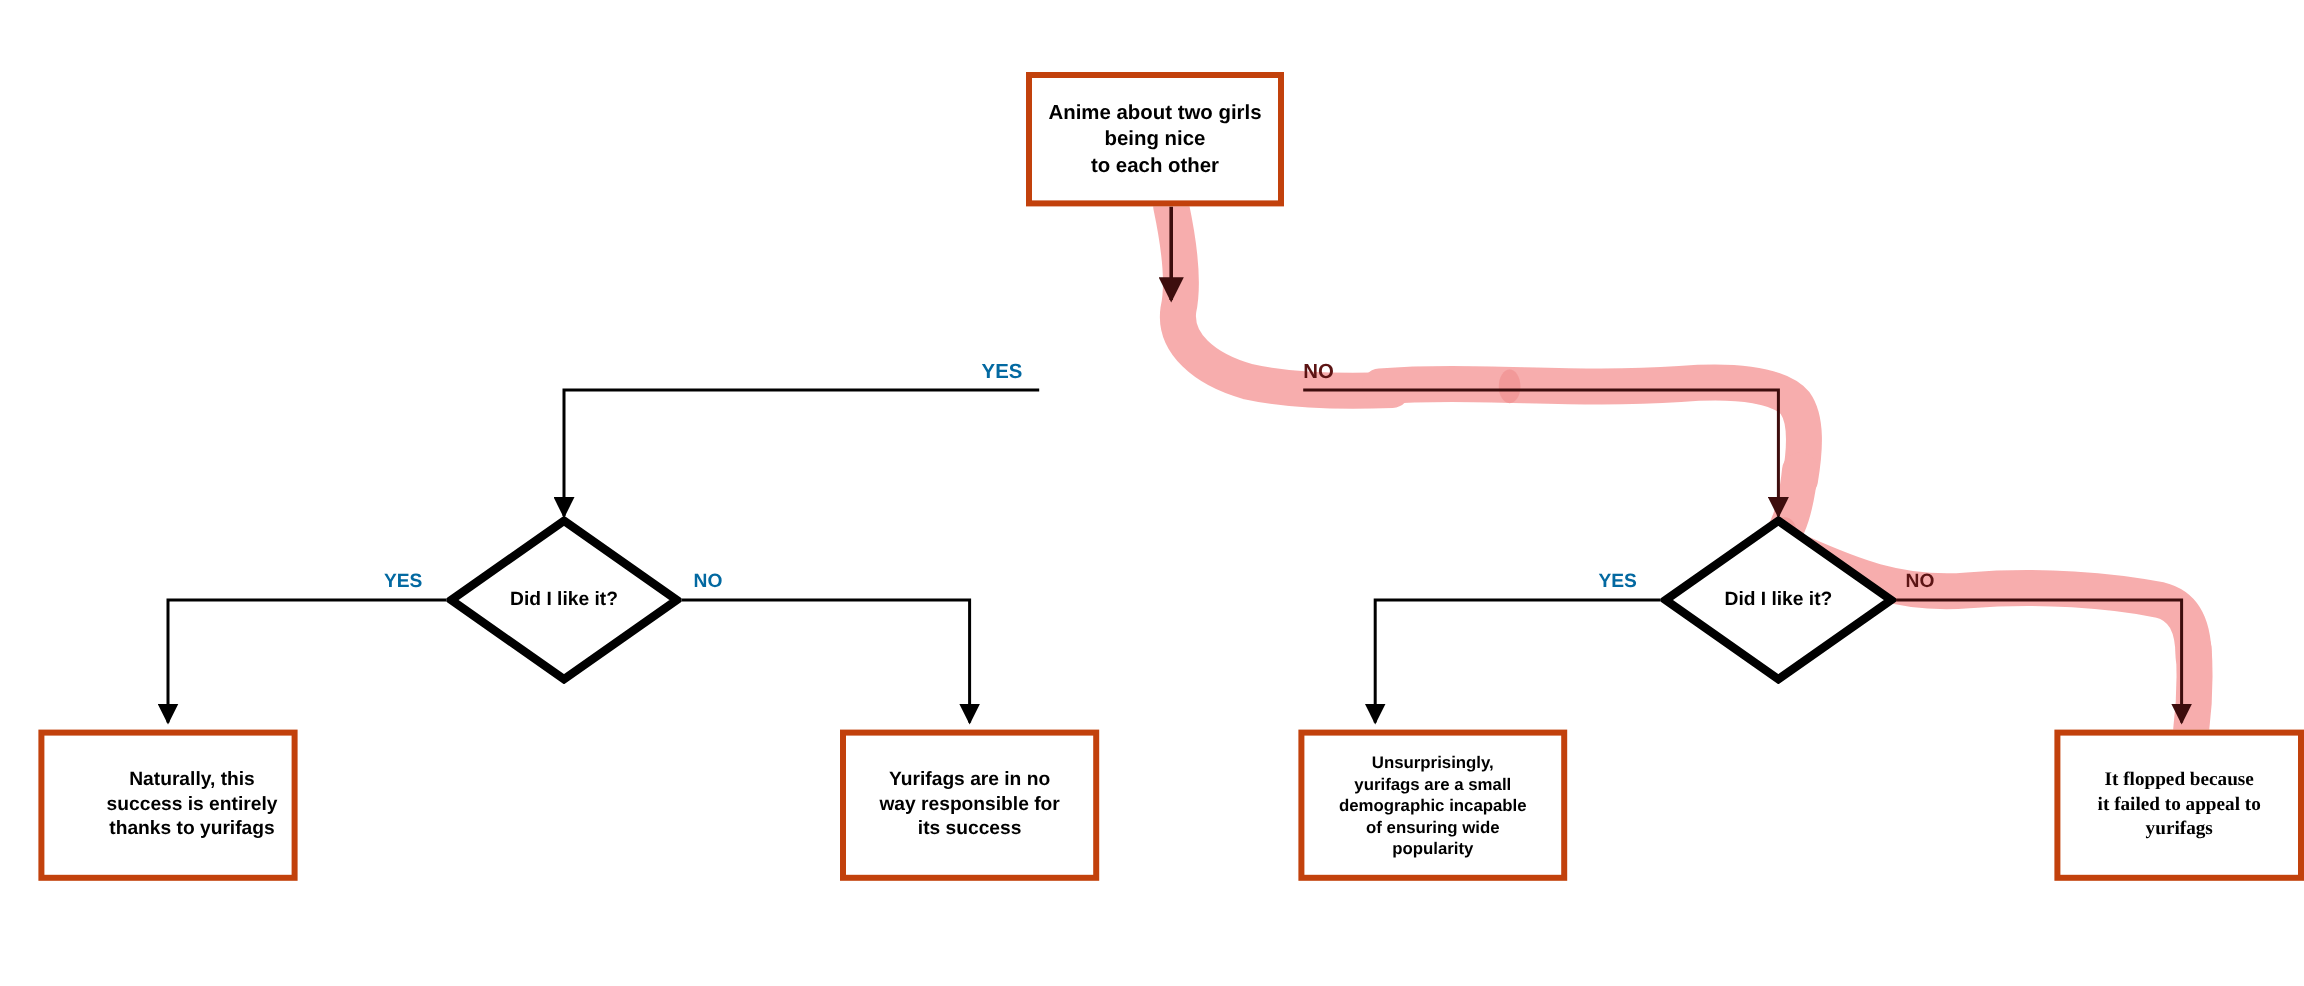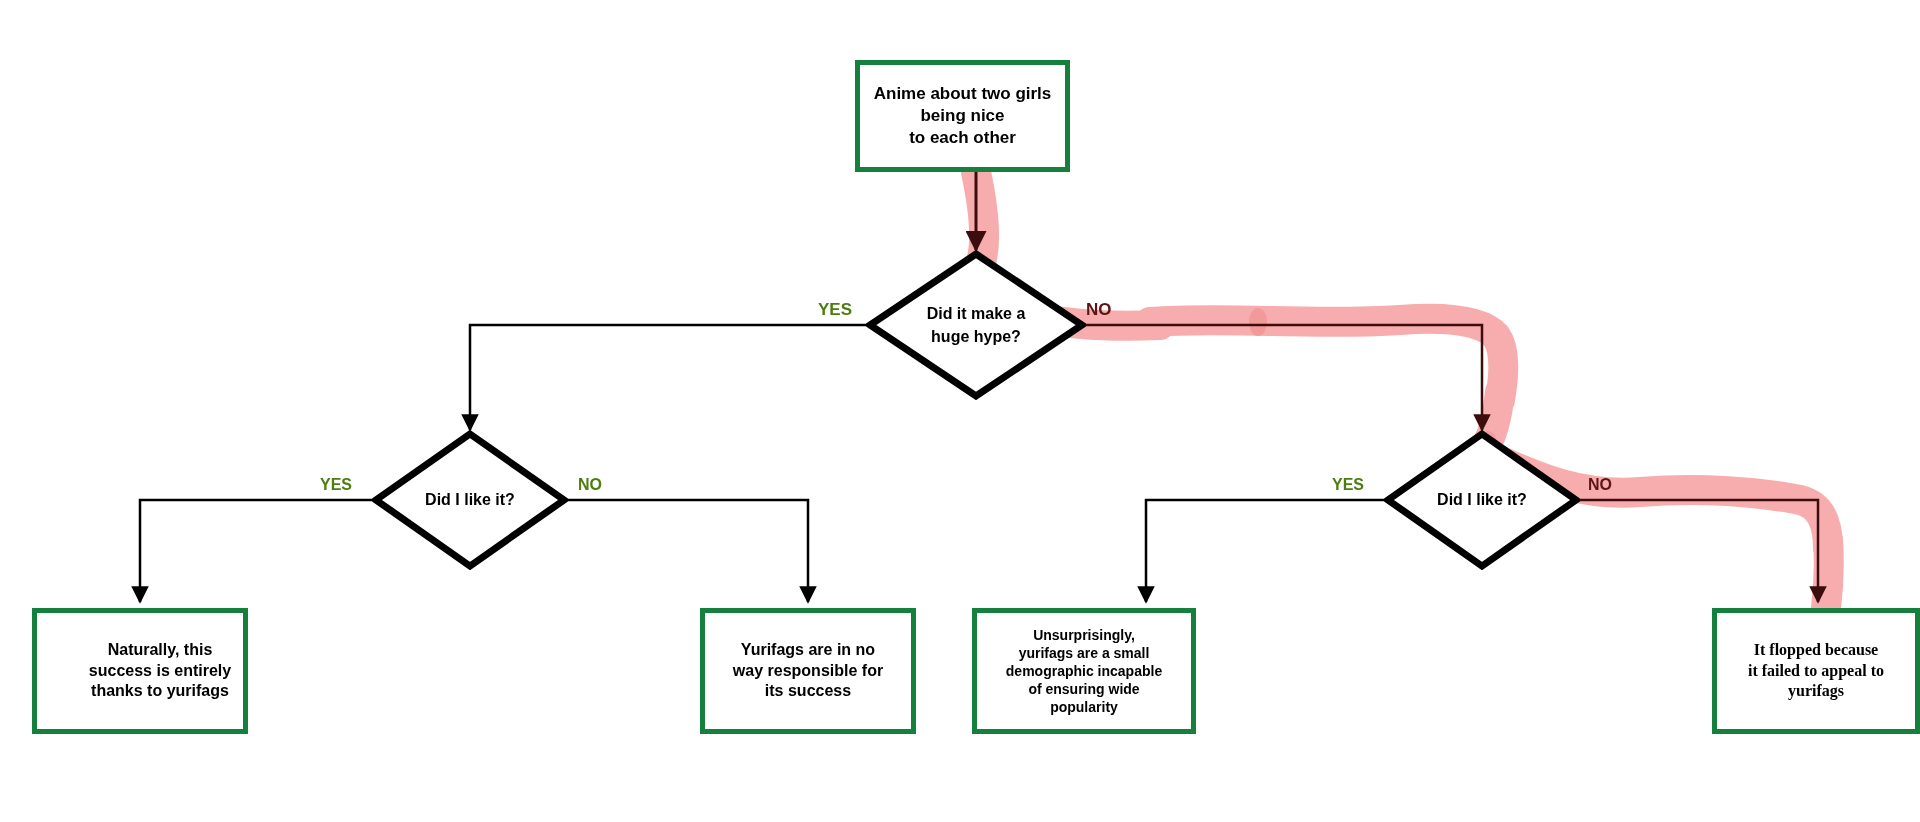--- a/index.html
+++ b/index.html
@@ -23,21 +23,21 @@
     left: 0;
     top: 0;
     width: 1920px;
     height: 822px;
   }
   
   .node-box {
     position: absolute;
     box-sizing: border-box;
     background: #ffffff;
-    border: 5px solid #15803d;
+    border: 5px solid #c2410c;
     display: flex;
     align-items: center;
     justify-content: center;
     text-align: center;
     font-weight: bold;
     color: #000000;
     line-height: 1.30;
     white-space: pre-line;
     z-index: 5;
   }
@@ -63,21 +63,21 @@
     color: #000000;
     line-height: 1.45;
     white-space: pre-line;
     z-index: 2;
     pointer-events: none;
   }
   
   .edge-label {
     position: absolute;
     font-weight: bold;
-    color: #4d7c0f;
+    color: #0369a1;
     white-space: nowrap;
     z-index: 6;
   }
   .edge-label.hl {
     color: #5c1414;
   }
 </style>
 </head>
 <body>
 
@@ -127,27 +127,20 @@
 
     <path d="M 1384 500 L 1146 500 L 1146 602" fill="none" stroke="#000000" stroke-width="2.5" marker-end="url(#arrow)"></path>
 
     <path d="M 1580 500 L 1818 500 L 1818 602" fill="none" stroke="#3d0d0d" stroke-width="2.5" marker-end="url(#arrow-hl)"></path>
   </svg>
 
   <div class="node-box" style="left:855px; top:60px; width:215px; height:112px; font-size:17px;">Anime about two girls
 being nice
 to each other</div>
 
-  <div class="node-diamond" style="left:866px; top:250px; width:220px; height:150px;">
-    <svg class="dia-shape" viewBox="0 0 220 150" preserveAspectRatio="none">
-      <polygon points="110,4 216,75 110,146 4,75" fill="#ffffff" stroke="#000000" stroke-width="7"></polygon>
-    </svg>
-    <div class="dia-text" style="font-size:16px;">Did it make a
-huge hype?</div>
-  </div>
 
   <div class="node-diamond" style="left:372px; top:430px; width:196px; height:140px;">
     <svg class="dia-shape" viewBox="0 0 196 140" preserveAspectRatio="none">
       <polygon points="98,4 192,70 98,136 4,70" fill="#ffffff" stroke="#000000" stroke-width="7"></polygon>
     </svg>
     <div class="dia-text" style="font-size:16px;">Did I like it?</div>
   </div>
 
   <div class="node-diamond" style="left:1384px; top:430px; width:196px; height:140px;">
     <svg class="dia-shape" viewBox="0 0 196 140" preserveAspectRatio="none">
@@ -157,21 +150,21 @@
   </div>
 
   <div class="node-box" style="left:32px; top:608px; width:216px; height:126px; font-size:16px;padding-left:40px;">Naturally, this
 success is entirely
 thanks to yurifags</div>
 
   <div class="node-box" style="left:700px; top:608px; width:216px; height:126px; font-size:16px;text-align:center;">Yurifags are in no
 way responsible for
 its success</div>
 
-  <div class="node-box" style="left:972px; top:608px; width:224px; height:126px; font-size:14px;">Unsurprisingly,
+  <div class="node-box" style="left:1082px; top:608px; width:224px; height:126px; font-size:14px;">Unsurprisingly,
 yurifags are a small
 demographic incapable
 of ensuring wide
 popularity</div>
 
   <div class="node-box" style="left:1712px; top:608px; width:208px; height:126px; font-size:16px;font-family:Liberation Serif, serif;">It flopped because
 it failed to appeal to
 yurifags</div>
 
   <div class="edge-label" style="left:818px; top:300px; font-size:17px;">YES</div>

